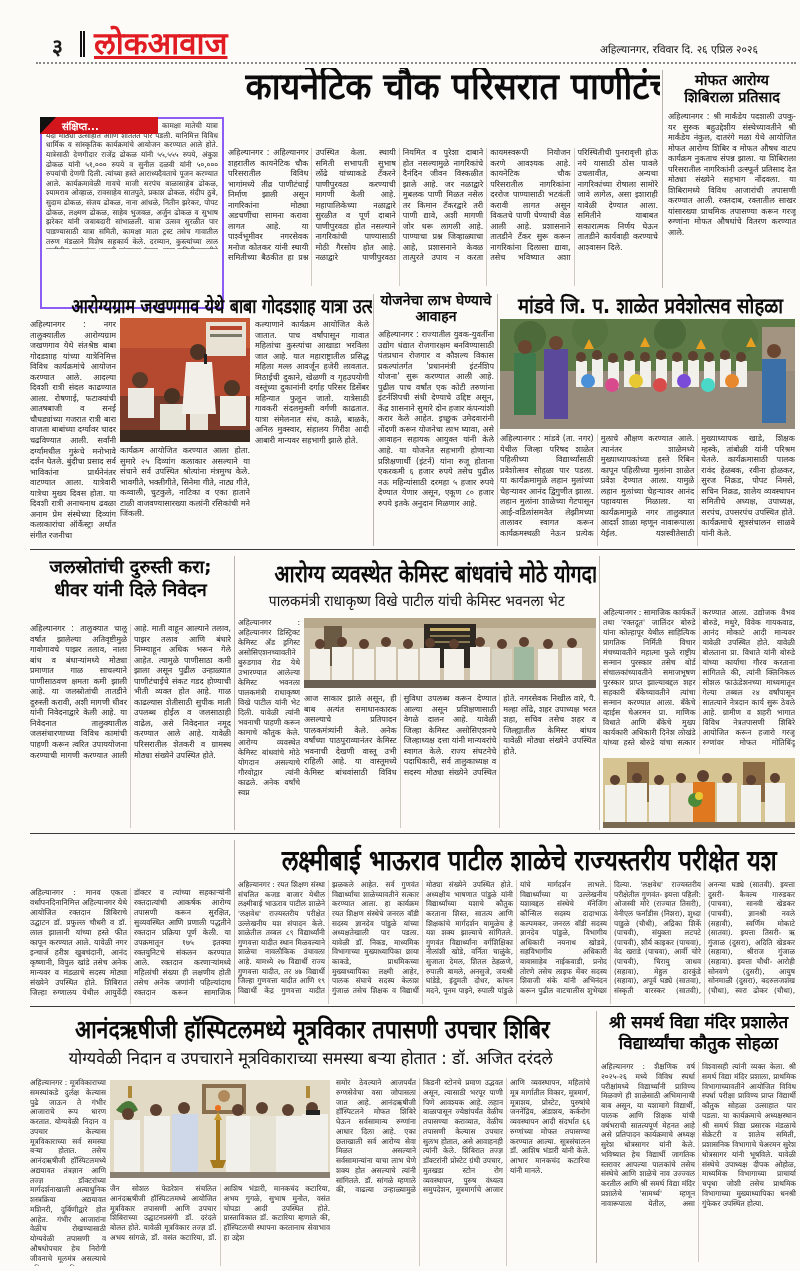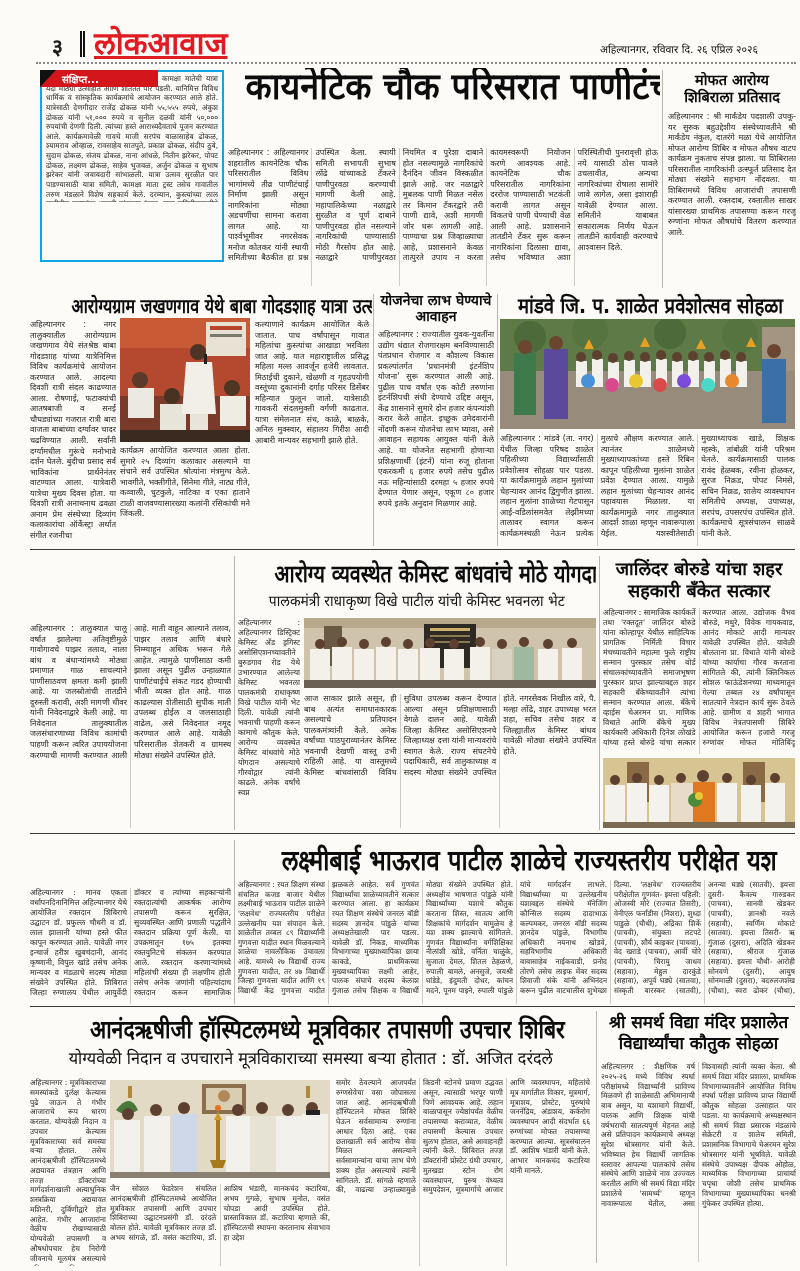--- a/index.html
+++ b/index.html
@@ -17,21 +17,21 @@
   
   .hl{font-weight:900;color:#0c0c0c;text-align:center;overflow:hidden;white-space:nowrap;}
   .hl>span{display:inline-block;transform-origin:center;}
   .hl-wrap{font-weight:900;color:#0c0c0c;text-align:center;line-height:1.15;overflow:hidden;}
   .sub{font-weight:400;color:#101010;text-align:center;overflow:hidden;white-space:nowrap;}
   
   .body{font-size:8px;line-height:1.32;text-align:justify;overflow:hidden;
         column-gap:7px;column-rule:1px solid #cfcac2;color:#262626;}
   .body-1{font-size:8px;line-height:1.32;text-align:justify;overflow:hidden;color:#262626;}
   
-  .brief-box{border:2px solid #0ea5e9;background:#fcfbf8;}
+  .brief-box{border:2px solid #8b5cf6;background:#fcfbf8;margin-top:47px;}
   .ribbon{position:absolute;left:-2px;top:-2px;height:17px;width:118px;background:#d3161c;}
   .ribbon .corner{position:absolute;left:0;top:0;width:0;height:0;
       border-top:17px solid #111;border-right:16px solid transparent;}
   .ribbon .lbl{position:absolute;left:22px;top:2px;color:#fff;font-size:10px;font-weight:700;}
   .photo{display:block;background:#ddd;}
 </style>
 </head>
 <body>
 
 <div class="page">
@@ -148,20 +148,21 @@
       <path d="M84 30 l5 -10 l5 10 z"></path>
         <path d="M140 28 l5 -10 l5 10 z"></path>
         <path d="M196 30 l5 -10 l5 10 z"></path>
         <path d="M246 28 l5 -10 l5 10 z"></path>
     </g>
   </svg>
   <div class="abs body" style="left:500px;top:434px;width:295px;height:112px;column-count:3;">अहिल्यानगर : मांडवे (ता. नगर) येथील जिल्हा परिषद शाळेत पहिलीच्या विद्यार्थ्यांसाठी प्रवेशोत्सव सोहळा पार पडला. या कार्यक्रमामुळे लहान मुलांच्या चेहऱ्यावर आनंद द्विगुणीत झाला. लहान मुलांना शाळेच्या गेटपासून आई-वडिलांसमवेत लेझीमच्या तालावर स्वागत करून कार्यक्रमस्थळी नेऊन प्रत्येक मुलाचे औक्षण करण्यात आले. त्यानंतर शाळेमध्ये मुख्याध्यापकांच्या हस्ते रिबिन कापून पहिलीच्या मुलांना शाळेत प्रवेश देण्यात आला. यामुळे लहान मुलांच्या चेहऱ्यावर आनंद पहावयास मिळाला. या कार्यक्रमामुळे नगर तालुक्यात आदर्श शाळा म्हणून नावारूपाला येईल. यशस्वीतेसाठी मुख्याध्यापक खाडे, शिक्षक म्हस्के, तांबोळी यांनी परिश्रम घेतले. कार्यक्रमासाठी पालक रावंद हेळबक, रवीना होळकर, सुरज निक्रड, पोपट निमसे, सचिन निक्रड, शालेय व्यवस्थापन समितीचे अध्यक्ष, उपाध्यक्ष, सरपंच, उपसरपंच उपस्थित होते. कार्यक्रमाचे सूत्रसंचालन साळवे यांनी केले.</div>
 
   <div class="abs hrule" style="left:30px;top:549px;width:765px;"></div>
 
+  <div class="abs hl-wrap" style="left:30px;top:556px;width:201px;font-size:18px;line-height:1.25;">जलस्रोतांची दुरुस्ती करा; धीवर यांनी दिले निवेदन</div>
   <div class="abs body" style="left:30px;top:624px;width:201px;height:204px;column-count:2;">अहिल्यानगर : तालुक्यात चालू वर्षात झालेल्या अतिवृष्टीमुळे गावोगावचे पाझर तलाव, नाला बांध व बंधाऱ्यांमध्ये मोठ्या प्रमाणात गाळ साचल्याने पाणीसाठवण क्षमता कमी झाली आहे. या जलस्रोतांची तातडीने दुरुस्ती करावी, अशी मागणी धीवर यांनी निवेदनाद्वारे केली आहे. या निवेदनात तालुक्यातील जलसंधारणाच्या विविध कामांची पाहणी करून त्वरित उपाययोजना करण्याची मागणी करण्यात आली आहे. माती वाहून आल्याने तलाव, पाझर तलाव आणि बंधारे निम्म्याहून अधिक भरून गेले आहेत. त्यामुळे पाणीसाठा कमी झाला असून पुढील उन्हाळ्यात पाणीटंचाईचे संकट गडद होण्याची भीती व्यक्त होत आहे. गाळ काढल्यास शेतीसाठी सुपीक माती उपलब्ध होईल व जलसाठाही वाढेल, असे निवेदनात नमूद करण्यात आले आहे. यावेळी परिसरातील शेतकरी व ग्रामस्थ मोठ्या संख्येने उपस्थित होते.</div>
 
   <div class="vrule abs" style="left:234px;top:556px;height:274px;"></div>
   <div class="abs hl" style="left:238px;top:556px;width:358px;font-size:24px;">
     <span style="transform:scaleX(0.82);">आरोग्य व्यवस्थेत केमिस्ट बांधवांचे मोठे योगदान</span>
   </div>
   <div class="abs sub" style="left:238px;top:590px;width:358px;font-size:15px;">
     <span style="display:inline-block;transform:scaleX(0.92);">पालकमंत्री राधाकृष्ण विखे पाटील यांची केमिस्ट भवनला भेट</span>
   </div>
   <div class="abs body-1" style="left:238px;top:618px;width:62px;height:210px;font-size:7.6px;">अहिल्यानगर : अहिल्यानगर डिस्ट्रिक्ट केमिस्ट अँड ड्रगिस्ट असोसिएशनच्यावतीने बुरुडगाव रोड येथे उभारण्यात आलेल्या केमिस्ट भवनला पालकमंत्री राधाकृष्ण विखे पाटील यांनी भेट दिली. यावेळी त्यांनी भवनाची पाहणी करून कामाचे कौतुक केले. आरोग्य व्यवस्थेत केमिस्ट बांधवांचे मोठे योगदान असल्याचे गौरवोद्गार त्यांनी काढले. अनेक वर्षांचे स्वप्न</div>
@@ -199,21 +200,20 @@
       <rect x="234" y="31" width="20" height="33"></rect>
         <rect x="258" y="30" width="20" height="34"></rect>
     </g>
     <rect x="188" y="31" width="20" height="33" fill="#d8d2c2"></rect>
     <rect x="210" y="29" width="20" height="35" fill="#9fb8a0"></rect>
     <rect x="0" y="62" width="292" height="8" fill="#6a6054"></rect>
   </svg>
   <div class="abs body" style="left:304px;top:694px;width:292px;height:134px;column-count:3;">आज साकार झाले असून, ही बाब अत्यंत समाधानकारक असल्याचे प्रतिपादन पालकमंत्र्यांनी केले. अनेक वर्षांच्या पाठपुराव्यानंतर केमिस्ट भवनाची देखणी वास्तू उभी राहिली आहे. या वास्तूमध्ये केमिस्ट बांधवांसाठी विविध सुविधा उपलब्ध करून देण्यात आल्या असून प्रशिक्षणासाठी वेगळे दालन आहे. यावेळी जिल्हा केमिस्ट असोसिएशनचे जिल्हाध्यक्ष दत्ता यांनी मान्यवरांचे स्वागत केले. राज्य संघटनेचे पदाधिकारी, सर्व तालुकाध्यक्ष व सदस्य मोठ्या संख्येने उपस्थित होते. नगरसेवक निखील वारे, पै. मल्हा लोंढे, शहर उपाध्यक्ष भरत शहा, सचिव तसेच शहर व जिल्ह्यातील केमिस्ट बांधव यावेळी मोठ्या संख्येने उपस्थित होते.</div>
 
   <div class="vrule abs" style="left:599px;top:556px;height:274px;"></div>
-  <div class="abs hl-wrap" style="left:603px;top:558px;width:192px;font-size:18px;line-height:1.2;">जालिंदर बोरुडे यांचा शहर सहकारी बँकेत सत्कार</div>
   <div class="abs body" style="left:603px;top:608px;width:192px;height:146px;column-count:2;font-size:7.6px;">अहिल्यानगर : सामाजिक कार्यकर्ते तथा 'रक्तदूत' जालिंदर बोरुडे यांना कोल्हापूर येथील साहित्यिक प्रागतिक निर्मिती विचार मंचच्यावतीने महात्मा फुले राष्ट्रीय सन्मान पुरस्कार तसेच बोर्ड संचालकांच्यावतीने समाजभूषण पुरस्कार प्राप्त झाल्याबद्दल शहर सहकारी बँकेच्यावतीने त्यांचा सन्मान करण्यात आला. बँकेचे व्हाईस चेअरमन प्रा. माणिक विधाते आणि बँकेचे मुख्य कार्यकारी अधिकारी दिनेश लोखंडे यांच्या हस्ते बोरुडे यांचा सत्कार करण्यात आला. उद्योजक वैभव बोरुडे, मथुरे, विवेक गायकवाड, आनंद मोकाटे आदी मान्यवर यावेळी उपस्थित होते. यावेळी बोलताना प्रा. विधाते यांनी बोरुडे यांच्या कार्याचा गौरव करताना सांगितले की, त्यांनी क्लिनिकल सोशल फाऊंडेशनच्या माध्यमातून गेल्या तब्बल २४ वर्षांपासून सातत्याने नेत्रदान कार्य सुरू ठेवले आहे. ग्रामीण व शहरी भागात विविध नेत्रतपासणी शिबिरे आयोजित करून हजारो गरजू रुग्णांवर मोफत मोतिबिंदू शस्त्रक्रिया करण्यात त्यांनी मोलाचे योगदान दिले आहे.</div>
   <svg class="abs photo" style="left:603px;top:758px;" width="192" height="70" viewBox="0 0 192 70">
     <rect width="192" height="70" fill="#d6c493"></rect>
     <rect x="24" y="4" width="22" height="40" fill="#8a6a44"></rect>
     <rect x="140" y="4" width="22" height="40" fill="#8a6a44"></rect>
     <g fill="#5e4030">
       <circle cx="12" cy="22" r="5"></circle>
         <circle cx="34" cy="20" r="5"></circle>
         <circle cx="56" cy="22" r="5"></circle>
       <circle cx="78" cy="20" r="5"></circle>
@@ -242,21 +242,21 @@
   <div class="abs body" style="left:30px;top:888px;width:201px;height:116px;column-count:2;font-size:7.6px;">अहिल्यानगर : मानव एकता वर्धापनदिनानिमित्त अहिल्यानगर येथे आयोजित रक्तदान शिबिराचे उद्घाटन डॉ. प्रफुल्ल चौधरी व डॉ. लाल झालानी यांच्या हस्ते फीत कापून करण्यात आले. यावेळी नगर इन्चार्ज हरीश खुबचंदानी, आनंद कृष्णानी, विपुल खांडे तसेच अनेक मान्यवर व मंडळाचे सदस्य मोठ्या संख्येने उपस्थित होते. शिबिरात जिल्हा रुग्णालय येथील आयुर्वेदी डॉक्टर व त्यांच्या सहकाऱ्यांनी रक्तदात्यांची आकर्षक आरोग्य तपासणी करून सुरक्षित, सुव्यवस्थित आणि प्रणाली पद्धतीने रक्तदान प्रक्रिया पूर्ण केली. या उपक्रमातून १७५ इतक्या रक्तयुनिटचे संकलन करण्यात आले. रक्तदान करणाऱ्यांमध्ये महिलांची संख्या ही लक्षणीय होती तसेच अनेक जणांनी पहिल्यांदाच रक्तदान करून सामाजिक बांधिलकी जपत मानवसेवेचे कर्तव्य पार पाडले.</div>
 
   <div class="vrule abs" style="left:234px;top:840px;height:164px;"></div>
   <div class="abs hl" style="left:238px;top:840px;width:557px;font-size:28px;">
     <span style="transform:scaleX(0.85);">लक्ष्मीबाई भाऊराव पाटील शाळेचे राज्यस्तरीय परीक्षेत यश</span>
   </div>
   <div class="abs body" style="left:238px;top:880px;width:557px;height:124px;column-count:6;font-size:7.3px;">अहिल्यानगर : रयत शिक्षण संस्था संचलित कजड बाजार येथील लक्ष्मीबाई भाऊराव पाटील शाळेने 'लक्षवेध' राज्यस्तरीय परीक्षेत उल्लेखनीय यश संपादन केले. शाळेतील तब्बल ८९ विद्यार्थ्यांनी गुणवत्ता यादीत स्थान मिळवल्याने शाळेचा नावलौकिक उंचावला आहे. यामध्ये २७ विद्यार्थी राज्य गुणवत्ता यादीत, तर ४७ विद्यार्थी जिल्हा गुणवत्ता यादीत आणि १९ विद्यार्थी केंद्र गुणवत्ता यादीत झळकले आहेत. सर्व गुणवंत विद्यार्थ्यांचा शाळेच्यावतीने सत्कार करण्यात आला. हा कार्यक्रम रयत शिक्षण संस्थेचे जनरल बॉडी सदस्य ज्ञानदेव पांडुळे यांच्या अध्यक्षतेखाली पार पडला. यावेळी डॉ. निकड, माध्यमिक विभागाच्या मुख्याध्यापिका छाया काकडे, प्राथमिकच्या मुख्याध्यापिका लक्ष्मी आहेर, पालक संघाचे सदस्य केलाश गुंजाळ तसेच शिक्षक व विद्यार्थी मोठ्या संख्येने उपस्थित होते. अध्यक्षीय भाषणात पांडुळे यांनी विद्यार्थ्यांच्या यशाचे कौतुक करताना शिस्त, सातत्य आणि शिक्षकांचे मार्गदर्शन यामुळेच हे यश शक्य झाल्याचे सांगितले. गुणवंत विद्यार्थ्यांना वर्गशिक्षिका नीलांशी खोडे, वर्निता चाळुंके, सुजाता देमल, शितल ठेहळणे, रुपाली बामले, अनसुजे, जयश्री घांडेडे, इंदुमती दोधर, कांचन मदने, पूनम पाइने, रुपाली पांडुळे यांचे मार्गदर्शन लाभले. विद्यार्थ्यांच्या या उल्लेखनीय यशाबद्दल संस्थेचे मॅनेजिंग कौन्सिल सदस्य दादाभाऊ कल्पमकर, जनरल बॉडी सदस्य ज्ञानदेव पांडुळे, विभागीय अधिकारी नयनाथ खोडवे, सहविभागीय अधिकारी बाबासाहेब नाईकवाडी, प्रनोद तोरणे तसेच लाइफ मेंबर सदस्य शिवाजी संके यांनी अभिनंदन करून पुढील वाटचालीस शुभेच्छा दिल्या. 'लक्षवेध' राज्यस्तरीय परीक्षेतील गुणवंत- इयत्ता पहिली: ओजस्वी मोरे (राज्यात तिसरी), वेनीएल फर्नांडीस (निशरा), शुध्दा पाडुळे (चौथी), अद्रिका शिर्के (पाचवी), संयुक्ता लटपटे (पाचवी), शौर्य काइकर (पाचवा), वेद खराडे (पाचवा), आर्वी चोरे (पाचवी), चिरायु जाधव (सहावा), मेहुल दारकुंडे (सहावा), अपूर्व घड्ये (सातवा), संस्कृती बारस्कर (सातवी), अनन्या घड्ये (सातवी). इयत्ता दुसरी- कैवल्य गारुडकर (पाचवा), सानवी खेडकर (पाचवी), ज्ञानश्री नवले (सहावी), स्वर्णिम मोकाटे (सातवा). इयत्ता तिसरी- ऋ गुंजाळ (दुसरा), अदिति खेडकर (सहावा), श्रीराज गुंजाळ (सहावा). इयत्ता चौथी- आरोही सोनवणे (दुसरी), आयुष सोनमाळी (दुसरा), बदरुलजशंख (चौथा), स्वरा ढोकर (चौथा), अनुष्का धामले (पाचवी), पार्थ जाधव (पाचवा), वेदांत गहित (सहावा).</div>
 
   <div class="abs hrule" style="left:30px;top:1006px;width:765px;"></div>
 
-  <div class="abs hl" style="left:48px;top:1011px;width:558px;font-size:25px;">
+  <div class="abs hl" style="left:33px;top:1011px;width:558px;font-size:25px;">
     <span style="transform:scaleX(0.85);">आनंदऋषीजी हॉस्पिटलमध्ये मूत्रविकार तपासणी उपचार शिबिर</span>
   </div>
   <div class="abs sub" style="left:32px;top:1046px;width:558px;font-size:17px;">
     <span style="display:inline-block;transform:scaleX(0.95);">योग्यवेळी निदान व उपचाराने मूत्रविकाराच्या समस्या बऱ्या होतात : डॉ. अजित दरंदले</span>
   </div>
   <div class="abs body-1" style="left:30px;top:1078px;width:76px;height:188px;font-size:7.4px;">अहिल्यानगर : मूत्रविकाराच्या समस्यांकडे दुर्लक्ष केल्यास पुढे जाऊन ते गंभीर आजाराचे रूप धारण करतात. योग्यवेळी निदान व उपचार केल्यास मूत्रविकाराच्या सर्व समस्या बऱ्या होतात. तसेच आनंदऋषीजी हॉस्पिटलमध्ये अद्ययावत तंत्रज्ञान आणि तज्ज्ञ डॉक्टरांच्या मार्गदर्शनाखाली अत्याधुनिक शस्त्रक्रिया अद्ययावत मशिनरी, दुर्बिणीद्वारे होत आहेत. गंभीर आजारांना वेळीच रोखण्यासाठी योग्यवेळी तपासणी व औषधोपचार हेच निरोगी जीवनाचे मूलमंत्र असल्याचे प्रतिपादन मूत्रविकार तज्ज्ञ डॉ. अजित दरंदले यांनी केले.</div>
   <svg class="abs photo" style="left:110px;top:1080px;" width="220" height="98" viewBox="0 0 220 98">
     <rect width="220" height="98" fill="#e3dac6"></rect>
     <rect x="92" y="4" width="44" height="30" fill="#8a6f4f"></rect>
     <rect x="96" y="8" width="36" height="22" fill="#d9cdb2"></rect>

